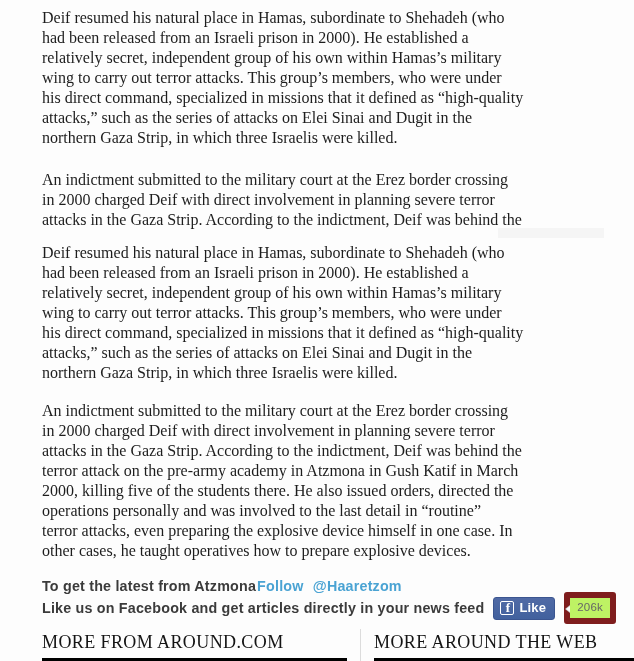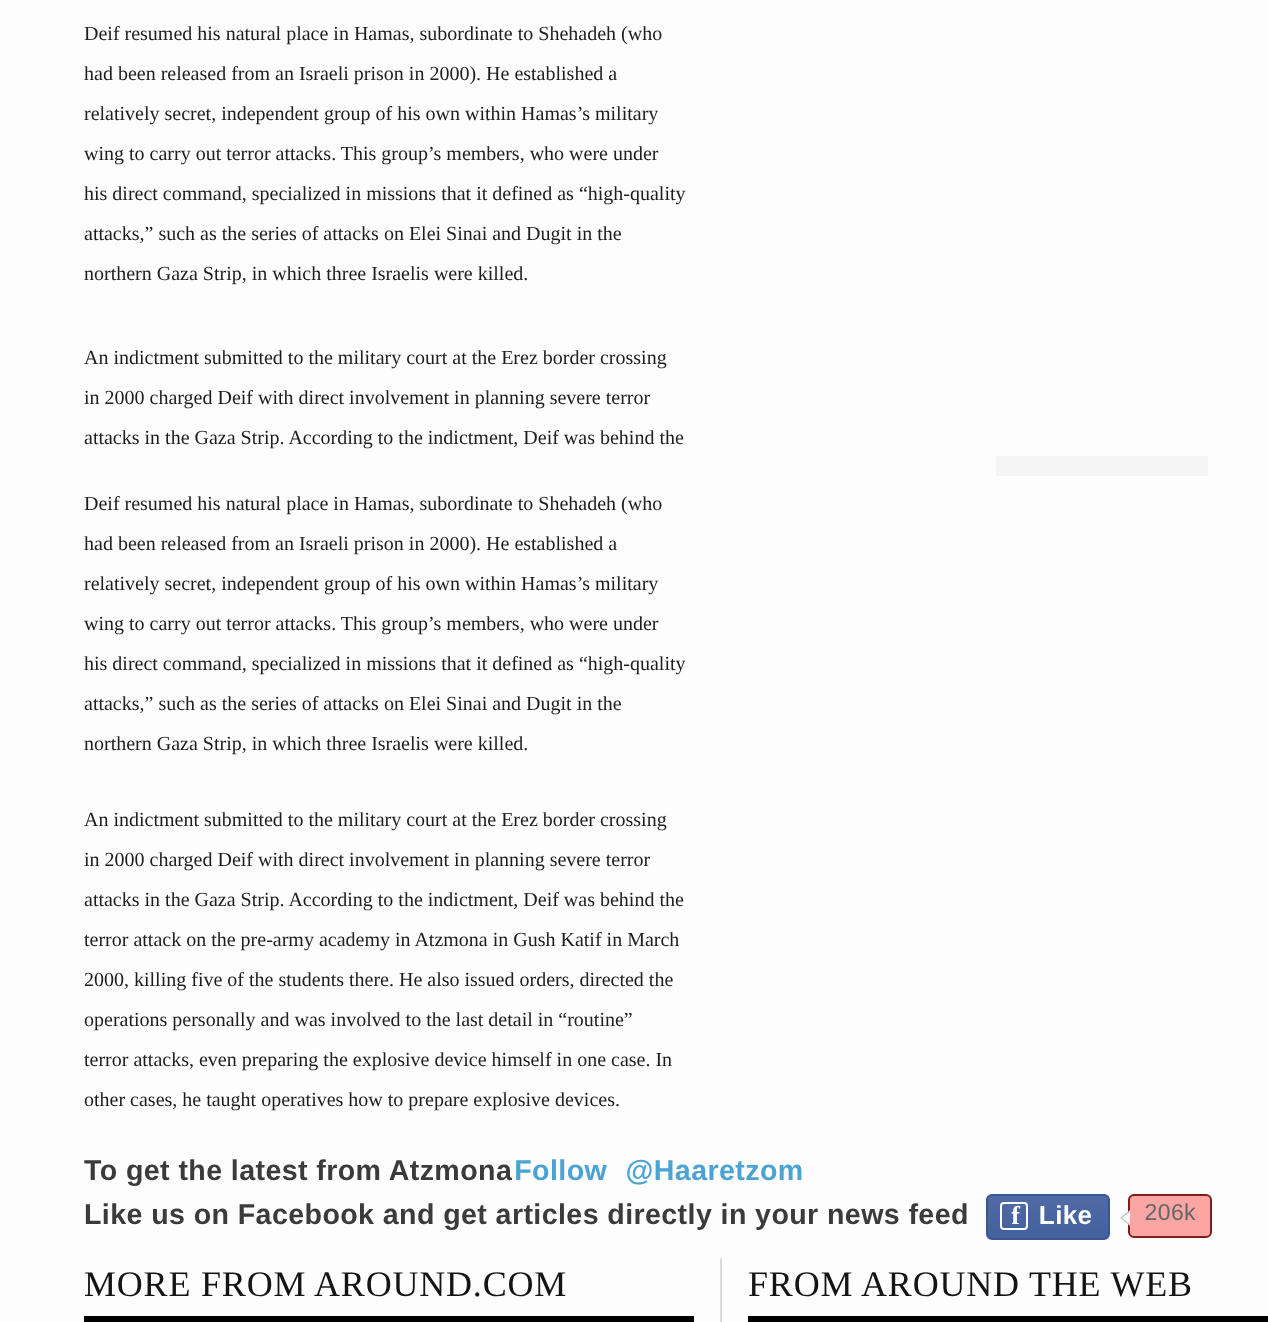--- a/index.html
+++ b/index.html
@@ -7,21 +7,21 @@
   body {
     position: relative;
     background: #fdfdfd;
     font-family: "Liberation Sans", sans-serif;
     overflow: hidden;
   }
   .article-para {
     position: absolute;
     left: 42px;
     font-family: "Liberation Serif", "DejaVu Serif", serif;
-    font-size: 10px;
+    font-size: 16px;
     line-height: 20px;
     color: #1d1d1d;
     white-space: pre;
   }
   .para-1 { top: 8px; }
   .para-2 { top: 170px; }
   .para-3 { top: 243px; }
   .para-4 { top: 401px; }
 
   .faint-band {
@@ -81,22 +81,22 @@
     font-size: 13px;
     font-weight: bold;
     padding-left: 1px;
     line-height: 1;
   }
   .fb-count {
     position: relative;
     margin-left: 9px;
     display: inline-block;
     padding: 3px 7px 4px 7px;
-    background: #fca5a5;
-    border: 1px solid #7f1d1d;
+    background: #bef264;
+    border: 6px solid #7f1d1d;
     border-radius: 3px;
     font-size: 11.5px;
     font-weight: normal;
     color: #666666;
     line-height: 1.2;
   }
   .fb-count::before {
     content: "";
     position: absolute;
     left: -5px; top: 7px;
@@ -182,15 +182,15 @@
 </div>
 
 <div class="section-col section-col-left">
   <div class="section-header">MORE FROM AROUND.COM</div>
   <div class="section-rule"></div>
 </div>
 
 <div class="column-divider"></div>
 
 <div class="section-col section-col-right">
-  <div class="section-header">FROM AROUND THE WEB</div>
+  <div class="section-header">MORE AROUND THE WEB</div>
   <div class="section-rule"></div>
 </div>
 
 </body></html>

